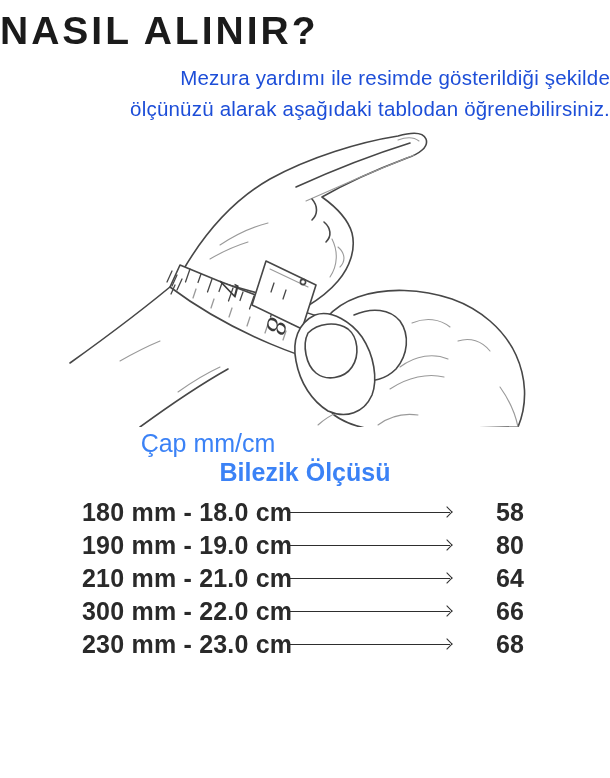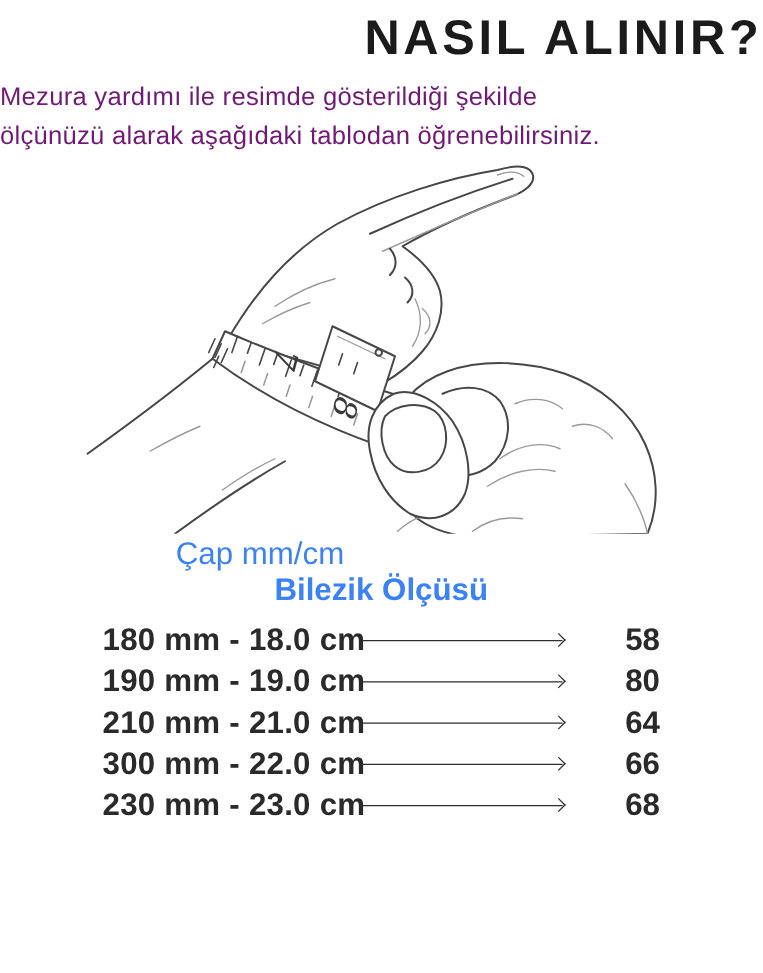--- a/index.html
+++ b/index.html
@@ -19,34 +19,34 @@
     text-align: center;
     font-family: "DejaVu Serif", serif;
     font-style: italic;
     font-weight: 400;
     font-size: 38px;
     letter-spacing: 1px;
     color: #202020;
   }
   .heading {
     margin-top: 9px;
-    text-align: right;
+    text-align: left;
     font-size: 39px;
     font-weight: bold;
     letter-spacing: 3px;
     color: #1b1b1b;
     font-family: "Liberation Sans", sans-serif;
   }
   .intro {
     margin-top: 9px;
-    text-align: left;
+    text-align: right;
     font-size: 20.5px;
     line-height: 31px;
     letter-spacing: 0.2px;
-    color: #701a75;
+    color: #1d4ed8;
   }
   .illustration {
     display: block;
     margin: 3px auto 0 auto;
   }
   .illustration path, .illustration circle {
     stroke: #474747;
     stroke-width: 1.6;
     fill: none;
     stroke-linecap: round;
@@ -100,21 +100,21 @@
     content: '';
     position: absolute;
     right: -1px;
     top: -5px;
     width: 7px;
     height: 7px;
     border-top: 1.8px solid #2e2e2e;
     border-right: 1.8px solid #2e2e2e;
     transform: rotate(45deg);
   }
-  .row-size { width: 36px; text-align: right; margin-left: 32px; }
+  .row-size { width: 36px; text-align: center; margin-left: 32px; }
 </style>
 </head>
 <body>
 
 <div class="page">
 
 
   <div class="heading">NASIL ALINIR?</div>
 
   <div class="intro">

